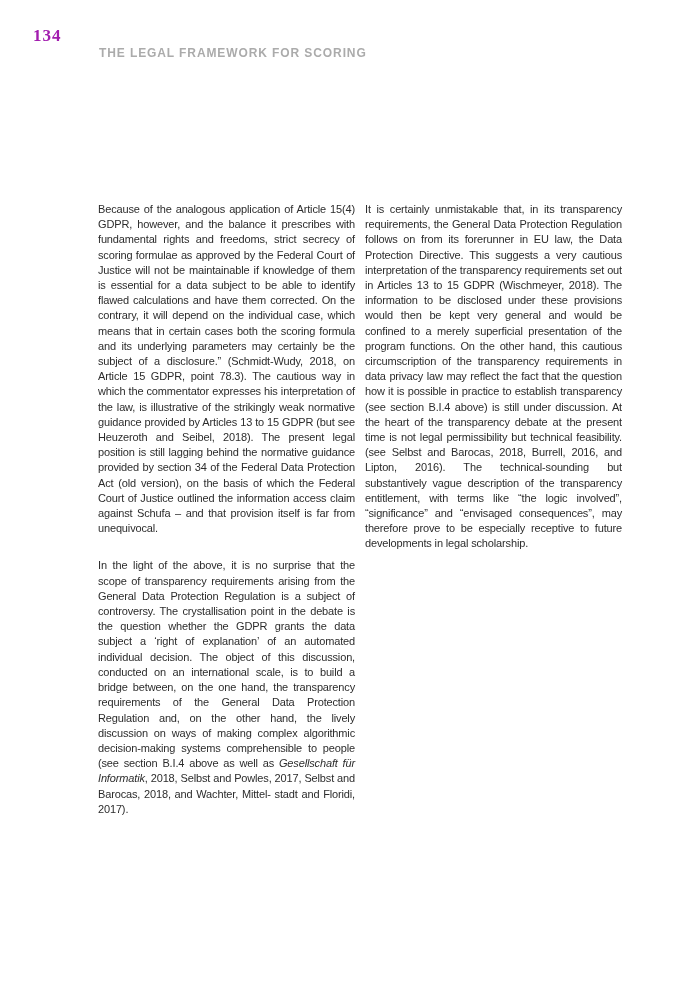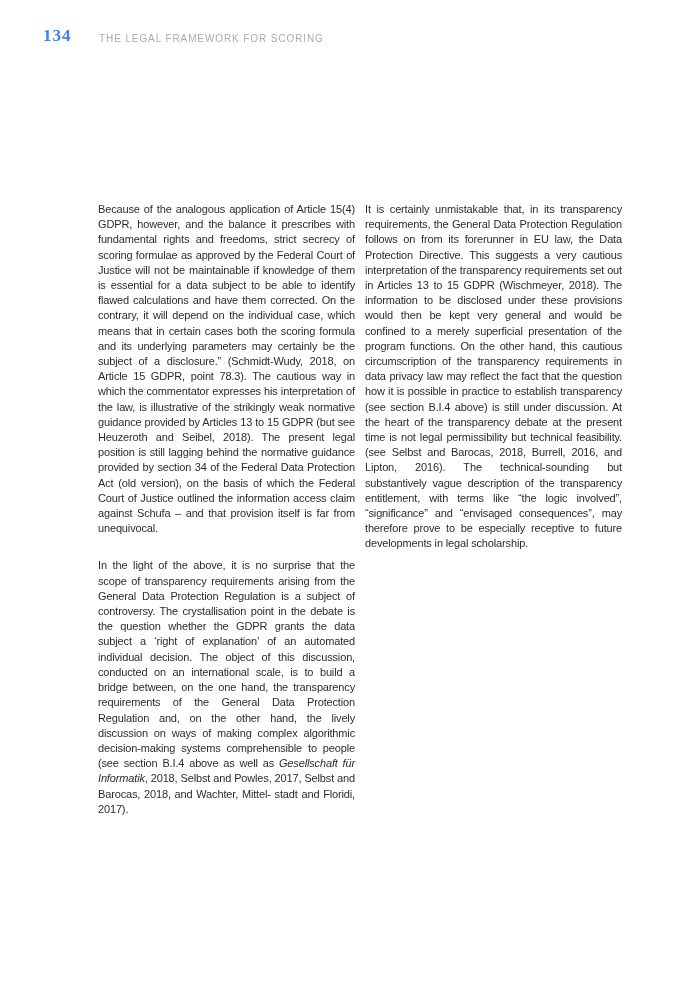--- a/index.html
+++ b/index.html
@@ -17,34 +17,34 @@
   }
   .page-header {
     position: absolute;
     left: 0;
     top: 0;
     width: 700px;
     height: 60px;
   }
   .page-num {
     position: absolute;
-    left: 43px;
+    left: 33px;
     top: 26px;
     font-family: "Liberation Serif", "DejaVu Serif", serif;
     font-size: 17px;
     font-weight: 700;
     letter-spacing: 1px;
-    color: #3b82f6;
+    color: #a21caf;
   }
   .running-head {
     position: absolute;
     left: 99px;
-    top: 33px;
-    font-size: 10px;
-    font-weight: 400;
+    top: 46px;
+    font-size: 12px;
+    font-weight: 700;
     letter-spacing: 0.9px;
     color: #ababab;
     text-transform: uppercase;
   }
   .columns {
     position: absolute;
     left: 98px;
     top: 202px;
     width: 524px;
     display: flex;

